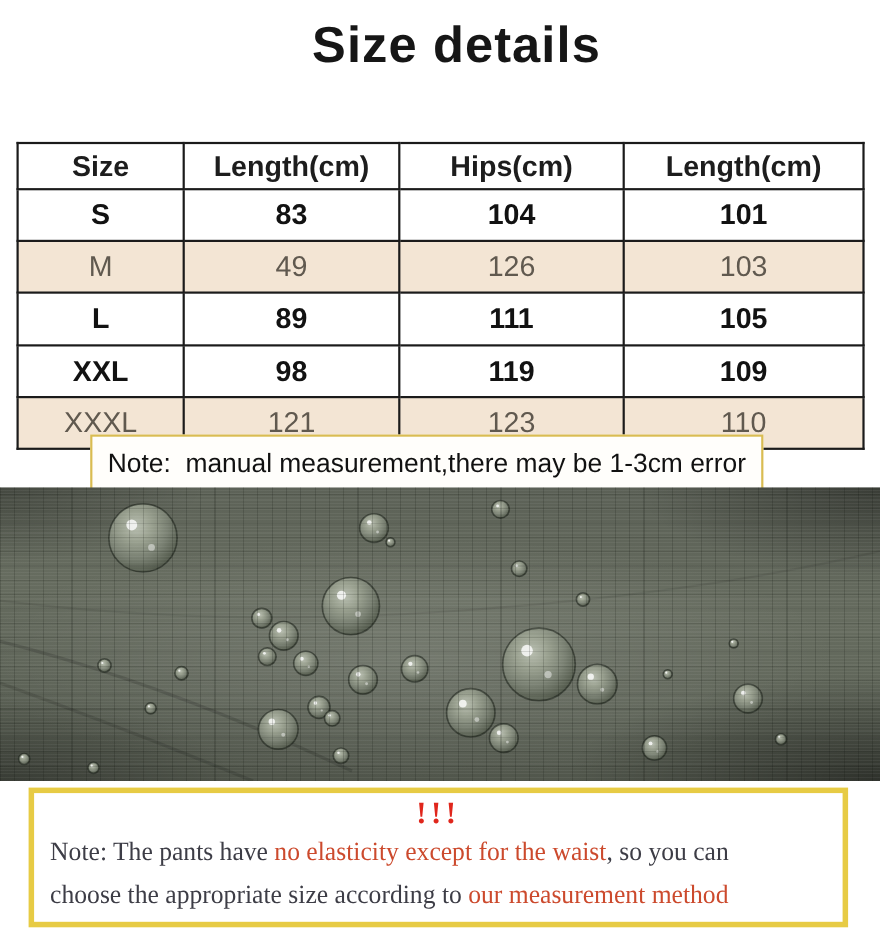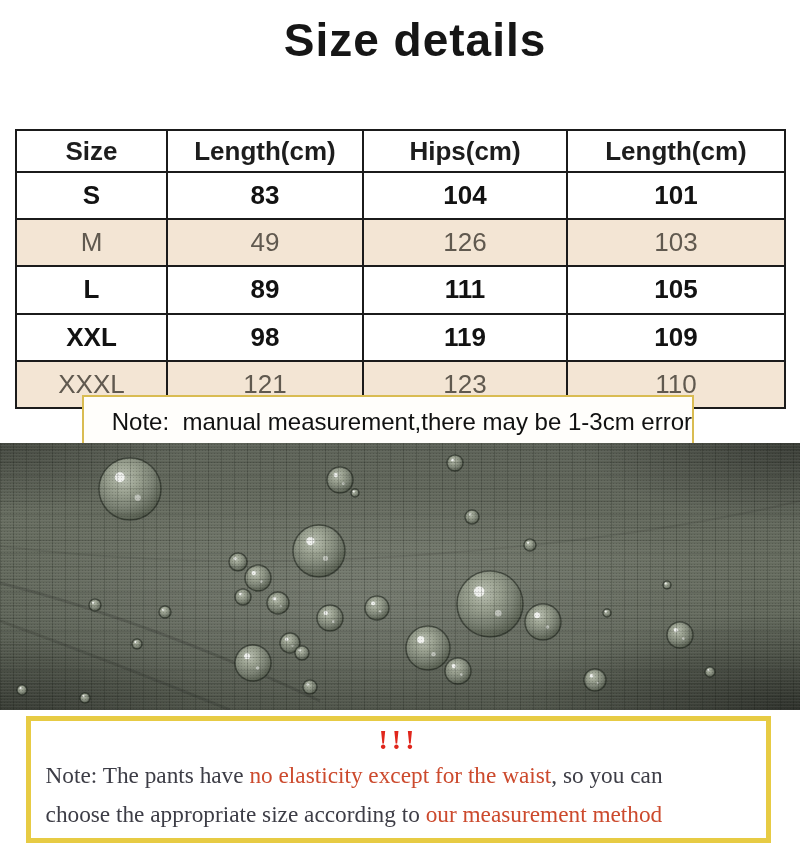--- a/index.html
+++ b/index.html
@@ -25,21 +25,21 @@
     border:2px solid var(--table-border);text-align:center;vertical-align:middle;
     padding:0;height:40px;font-size:26px;
   }
   table.size-table th{font-weight:600;color:#1d1d1d;}
   table.size-table tbody tr.plain td{color:var(--cell-text);font-weight:600;}
   table.size-table tbody tr.stripe td{background:var(--stripe);color:var(--stripe-text);font-weight:500;}
   
   .note-box{
     position:absolute;top:395px;left:82px;width:612px;height:53px;box-sizing:border-box;
     border:2px solid var(--note-border);background:#fffefb;
-    display:flex;align-items:center;justify-content:flex-end;
+    display:flex;align-items:center;justify-content:center;
     font-size:24px;color:#111111;white-space:pre;
   }
   
   .photo{position:absolute;top:443px;left:0;width:800px;height:267px;overflow:hidden;}
   .photo-base{
     position:absolute;inset:0;
     background:
       radial-gradient(90% 75% at 46% 58%, rgba(255,255,255,0.12) 0%, rgba(255,255,255,0) 55%),
       radial-gradient(55% 55% at 100% 100%, rgba(0,0,0,0.45) 0%, rgba(0,0,0,0) 65%),
       radial-gradient(45% 50% at 0% 102%, rgba(0,0,0,0.28) 0%, rgba(0,0,0,0) 60%),

